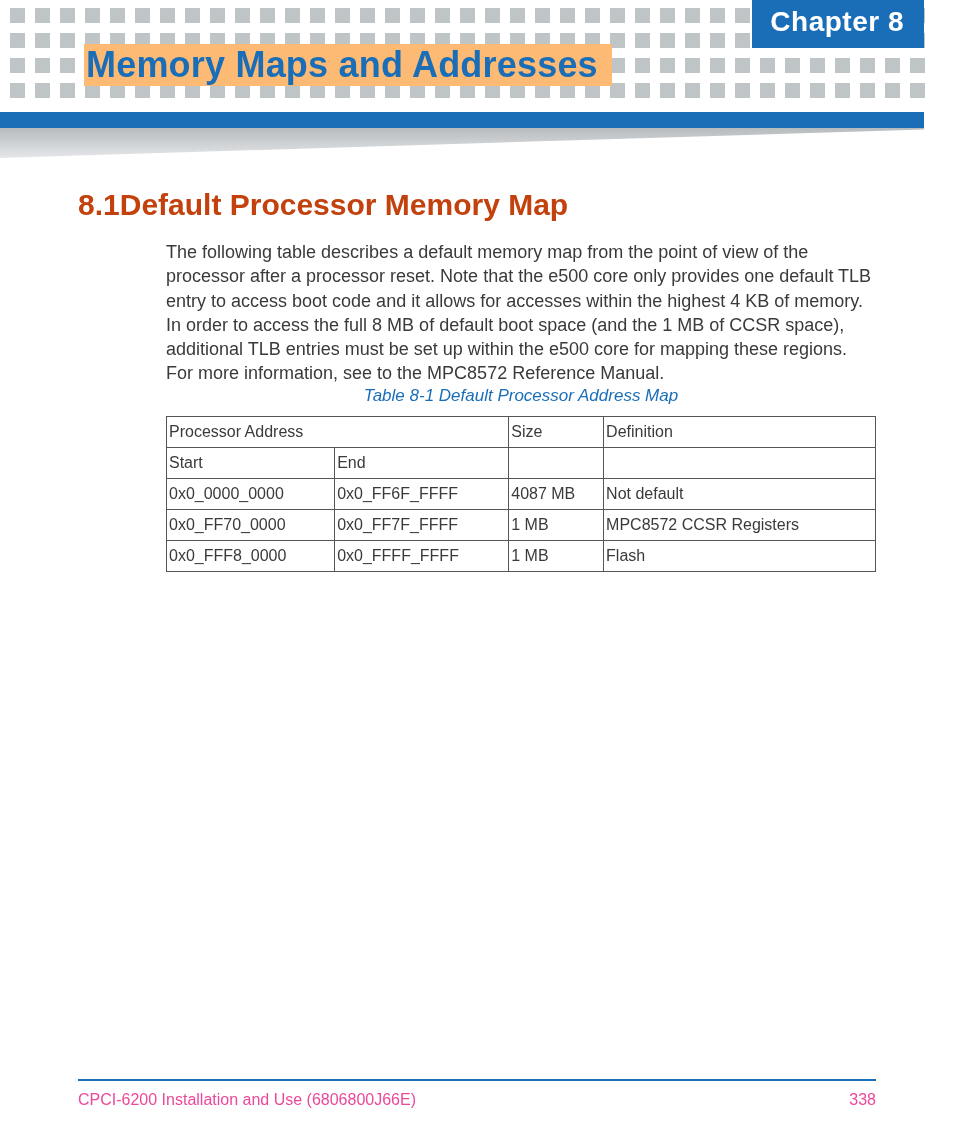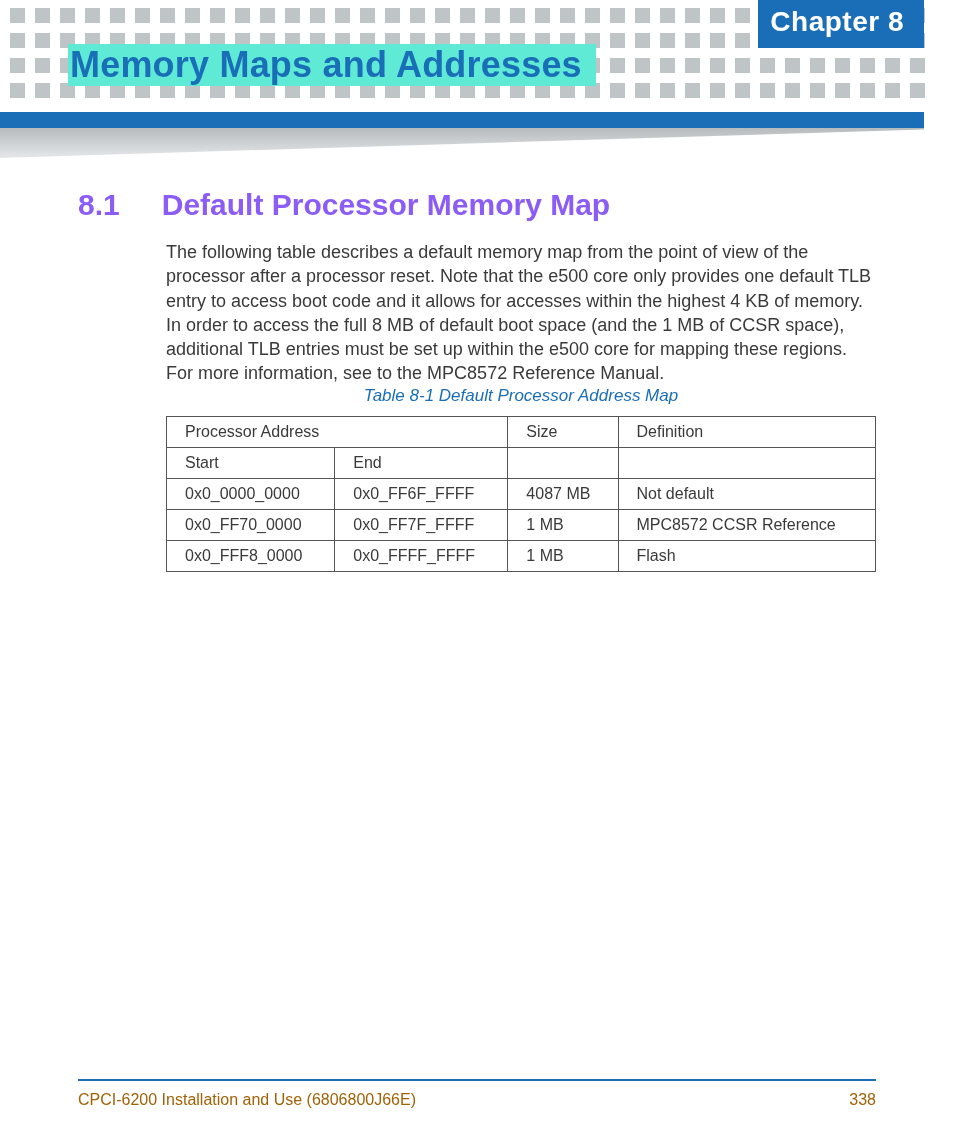--- a/index.html
+++ b/index.html
@@ -13,45 +13,45 @@
   }
   .header-area { position: relative; height: 160px; }
   .chapter-box {
     position: absolute;
     top: 0;
     right: 30px;
     background: #1a6eb8;
     color: #fff;
     font-weight: 700;
     font-size: 28px;
-    padding: 6px 20px 10px 12px;
+    padding: 6px 20px 10px 18px;
     letter-spacing: 0.5px;
   }
   .dot-row {
     position: absolute;
     left: 0;
     display: flex;
     gap: 10px;
     padding-left: 10px;
   }
   .dot-row .sq {
     width: 15px; height: 15px; background: #bfc4c7;
   }
   .dot-row-top1 { top: 8px; }
   .dot-row-top2 { top: 33px; }
   .dot-row-top3 { top: 58px; }
   .dot-row-top4 { top: 83px; }
   .page-title {
     position: absolute;
     top: 44px;
-    left: 68px;
+    left: 84px;
     color: #1a6eb8;
     font-weight: 700;
     font-size: 36px;
-    background: #5eead4;
+    background: #fdba74;
     padding: 0 14px 0 2px;
     letter-spacing: 0.2px;
   }
   .blue-bar {
     position: absolute;
     top: 112px;
     left: 0;
     right: 30px;
     height: 16px;
     background: #1a6eb8;
@@ -66,22 +66,21 @@
     clip-path: polygon(0 0, 100% 0, 100% 5%, 0 100%);
   }
   .content {
     position: absolute;
     top: 188px;
     left: 78px;
     right: 78px;
   }
   .section-head {
     display: flex;
-    gap: 42px;
-    color: #8b5cf6;
+    color: #c2410c;
     font-weight: 700;
     font-size: 30px;
     margin-bottom: 18px;
   }
   .body-text {
     margin-left: 88px;
     font-size: 18px;
     line-height: 1.35;
     color: #3a3a3a;
   }
@@ -95,36 +94,36 @@
   }
   table.addr {
     margin-left: 88px;
     border-collapse: collapse;
     width: calc(100% - 88px);
     font-size: 16px;
     color: #3a3a3a;
   }
   table.addr td {
     border: 1px solid #555;
-    padding: 6px 18px;
+    padding: 6px 2px;
   }
   .footer {
     position: absolute;
     bottom: 36px;
     left: 78px;
     right: 78px;
   }
   .footer-line {
     border-top: 2px solid #1a6eb8;
     margin-bottom: 10px;
   }
   .footer-row {
     display: flex;
     justify-content: space-between;
-    color: #a16207;
+    color: #ec4899;
     font-size: 16px;
   }
 </style>
 </head>
 <body>
 
 <div class="header-area">
   <div class="dot-row dot-row-top1">
       <span class="sq"></span>
       <span class="sq"></span>
@@ -311,21 +310,21 @@
     <tr>
       <td>0x0_0000_0000</td>
       <td>0x0_FF6F_FFFF</td>
       <td>4087 MB</td>
       <td>Not default</td>
     </tr>
     <tr>
       <td>0x0_FF70_0000</td>
       <td>0x0_FF7F_FFFF</td>
       <td>1 MB</td>
-      <td>MPC8572 CCSR Reference</td>
+      <td>MPC8572 CCSR Registers</td>
     </tr>
     <tr>
       <td>0x0_FFF8_0000</td>
       <td>0x0_FFFF_FFFF</td>
       <td> 1 MB</td>
       <td>Flash</td>
     </tr>
   </tbody>
     </table>
 </div>

